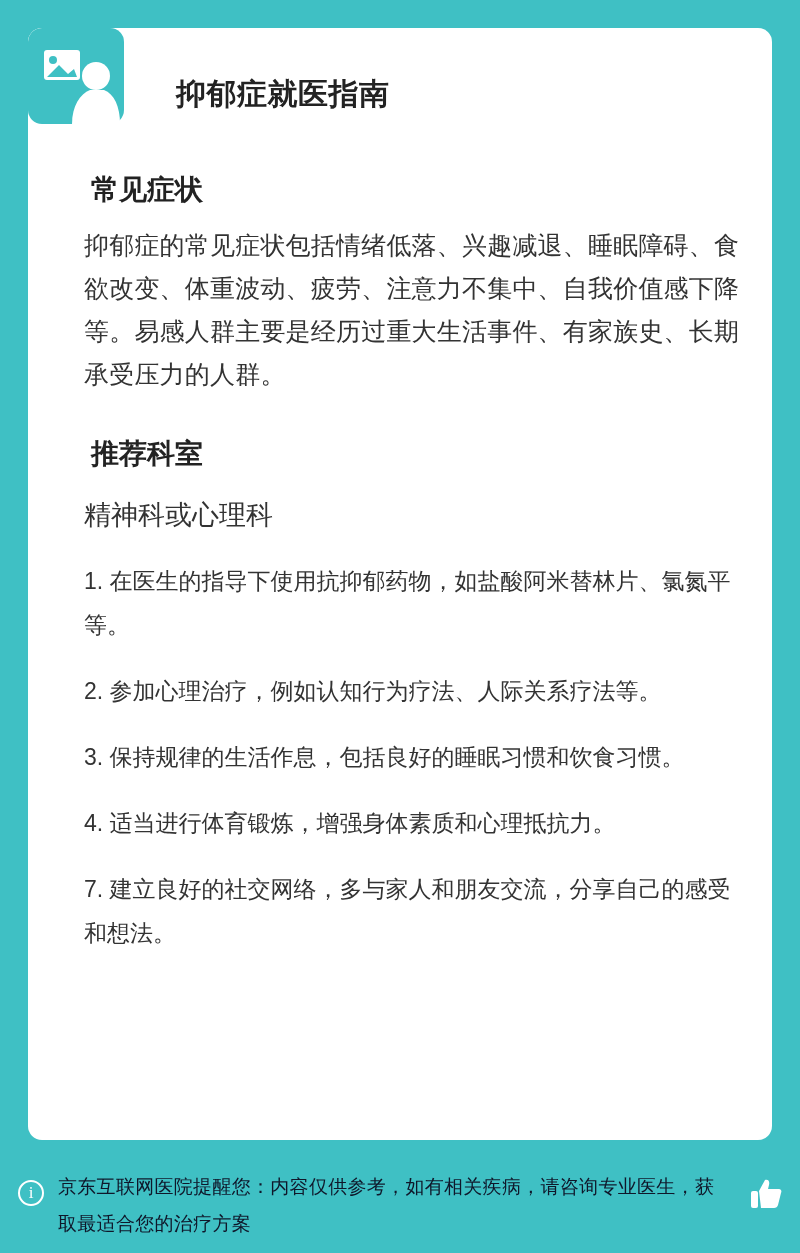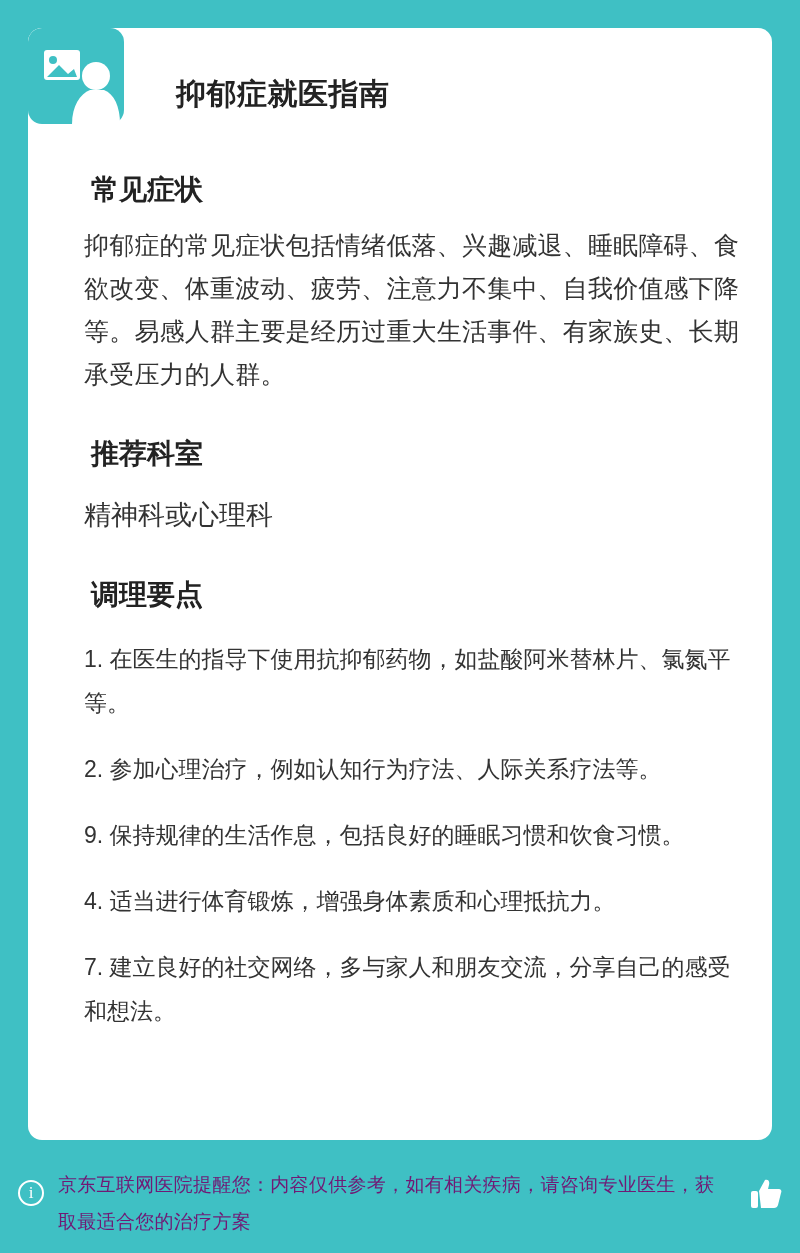--- a/index.html
+++ b/index.html
@@ -105,25 +105,24 @@
     font-size: 17px;
     line-height: 22px;
     text-align: center;
     font-family: "Liberation Serif", serif;
   }
   .footer-text {
     position: absolute;
     left: 58px;
     top: 8px;
     width: 660px;
-    color: #701a75;
+    color: #0f172a;
     font-size: 19px;
     line-height: 37px;
     letter-spacing: 0.3px;
-    font-family: Liberation Mono, monospace;
   }
   .thumb {
     position: absolute;
     right: 14px;
     top: 14px;
     width: 40px;
     height: 40px;
   }
 </style>
 </head>
@@ -147,25 +146,24 @@
 
     <div class="content">
       <h1 class="title">抑郁症就医指南</h1>
 
       <h2 class="section-head first">常见症状</h2>
       <p class="para">抑郁症的常见症状包括情绪低落、兴趣减退、睡眠障碍、食欲改变、体重波动、疲劳、注意力不集中、自我价值感下降等。易感人群主要是经历过重大生活事件、有家族史、长期承受压力的人群。</p>
 
       <h2 class="section-head">推荐科室</h2>
       <p class="plain">精神科或心理科</p>
 
-      <h2 class="section-head">调理要点</h2>
 
       <p class="tip-item">1. 在医生的指导下使用抗抑郁药物，如盐酸阿米替林片、氯氮平等。</p>
       <p class="tip-item">2. 参加心理治疗，例如认知行为疗法、人际关系疗法等。</p>
-      <p class="tip-item">9. 保持规律的生活作息，包括良好的睡眠习惯和饮食习惯。</p>
+      <p class="tip-item">3. 保持规律的生活作息，包括良好的睡眠习惯和饮食习惯。</p>
       <p class="tip-item">4. 适当进行体育锻炼，增强身体素质和心理抵抗力。</p>
       <p class="tip-item">7. 建立良好的社交网络，多与家人和朋友交流，分享自己的感受和想法。</p>
     </div>
 
   </div>
 
   <div class="footer">
     <div class="footer-icon">i</div>
     <div class="footer-text">京东互联网医院提醒您：内容仅供参考，如有相关疾病，请咨询专业医生，获取最适合您的治疗方案</div>
     <div class="thumb">

